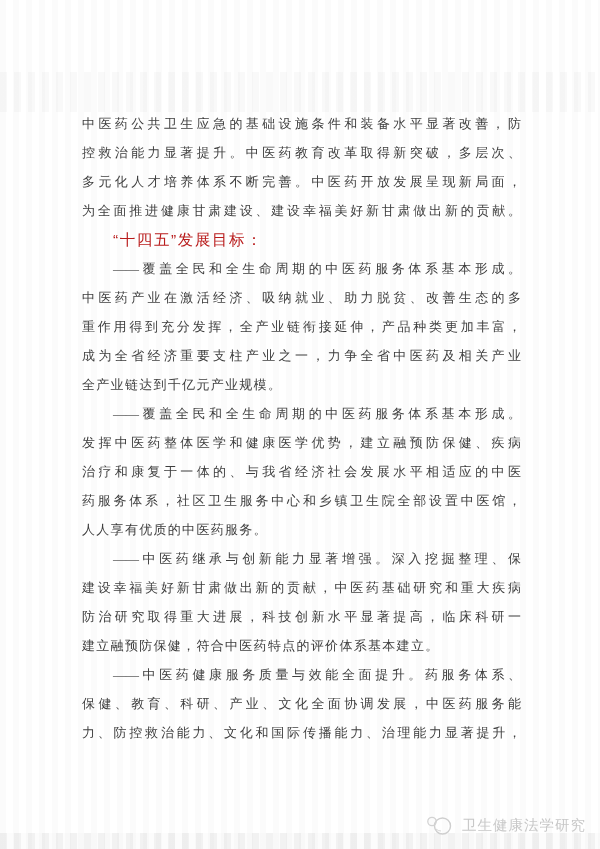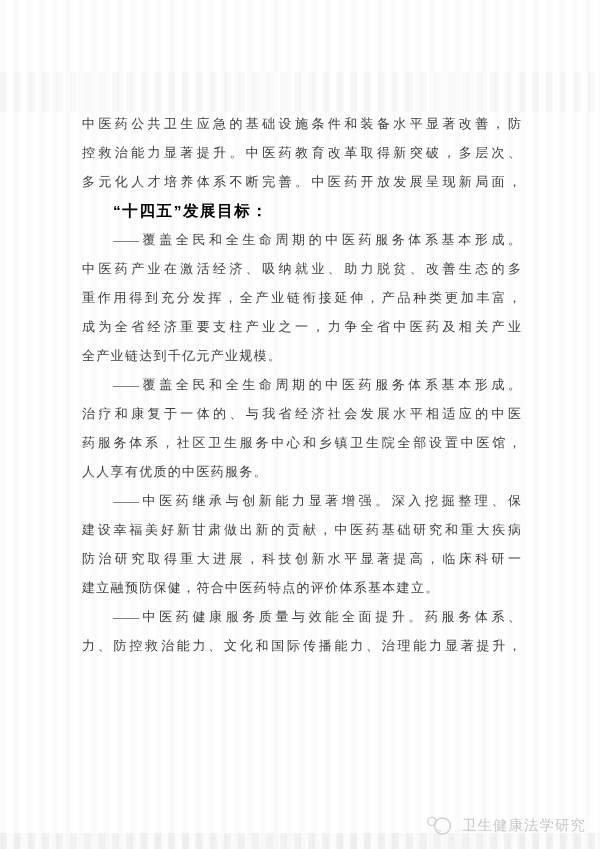--- a/index.html
+++ b/index.html
@@ -72,22 +72,22 @@
     -moz-text-align-last: justify;
   }
   .line.indent {
     padding-left: 31px;
   }
   .line.justify.indent {
     width: 408px;
   }
   .line.heading {
     font-family: "Liberation Sans", "DejaVu Sans", sans-serif;
-    font-weight: bold;
-    color: #000000;
+    font-weight: normal;
+    color: #b91c1c;
     font-size: 15.5px;
     letter-spacing: 1.6px;
   }
   .watermark {
     position: absolute;
     top: 812px;
     right: 14px;
     height: 26px;
     display: flex;
     align-items: center;
@@ -109,35 +109,38 @@
 
 <div class="page">
   <div class="stripes-full"></div>
   <div class="stripes-top"></div>
   <div class="stripes-bottom"></div>
 
   <div class="text-block" id="text-block">
       <div class="line justify">中医药公共卫生应急的基础设施条件和装备水平显著改善，防</div>
       <div class="line justify">控救治能力显著提升。中医药教育改革取得新突破，多层次、</div>
       <div class="line justify">多元化人才培养体系不断完善。中医药开放发展呈现新局面，</div>
+      <div class="line justify">为全面推进健康甘肃建设、建设幸福美好新甘肃做出新的贡献。</div>
       <div class="line indent heading">“十四五”发展目标：</div>
       <div class="line justify indent">——覆盖全民和全生命周期的中医药服务体系基本形成。</div>
       <div class="line justify">中医药产业在激活经济、吸纳就业、助力脱贫、改善生态的多</div>
       <div class="line justify">重作用得到充分发挥，全产业链衔接延伸，产品种类更加丰富，</div>
       <div class="line justify">成为全省经济重要支柱产业之一，力争全省中医药及相关产业</div>
       <div class="line">全产业链达到千亿元产业规模。</div>
       <div class="line justify indent">——覆盖全民和全生命周期的中医药服务体系基本形成。</div>
+      <div class="line justify">发挥中医药整体医学和健康医学优势，建立融预防保健、疾病</div>
       <div class="line justify">治疗和康复于一体的、与我省经济社会发展水平相适应的中医</div>
       <div class="line justify">药服务体系，社区卫生服务中心和乡镇卫生院全部设置中医馆，</div>
       <div class="line">人人享有优质的中医药服务。</div>
       <div class="line justify indent">——中医药继承与创新能力显著增强。深入挖掘整理、保</div>
       <div class="line justify">建设幸福美好新甘肃做出新的贡献，中医药基础研究和重大疾病</div>
       <div class="line justify">防治研究取得重大进展，科技创新水平显著提高，临床科研一</div>
       <div class="line">建立融预防保健，符合中医药特点的评价体系基本建立。</div>
       <div class="line justify indent">——中医药健康服务质量与效能全面提升。药服务体系、</div>
+      <div class="line justify">保健、教育、科研、产业、文化全面协调发展，中医药服务能</div>
       <div class="line justify">力、防控救治能力、文化和国际传播能力、治理能力显著提升，</div>
     </div>
 
   <div class="watermark">
     <span class="wm-icon">
       <svg width="27" height="24" viewBox="0 0 27 24" aria-hidden="true">
         <circle cx="16.5" cy="13" r="8" fill="none" stroke="#cfcfcf" stroke-width="1.4"></circle>
         <circle cx="6" cy="8.5" r="4.2" fill="none" stroke="#d3d3d3" stroke-width="1.3"></circle>
         <path d="M10 16 q 2 2 5 2" fill="none" stroke="#d6d6d6" stroke-width="1"></path>
       </svg>

